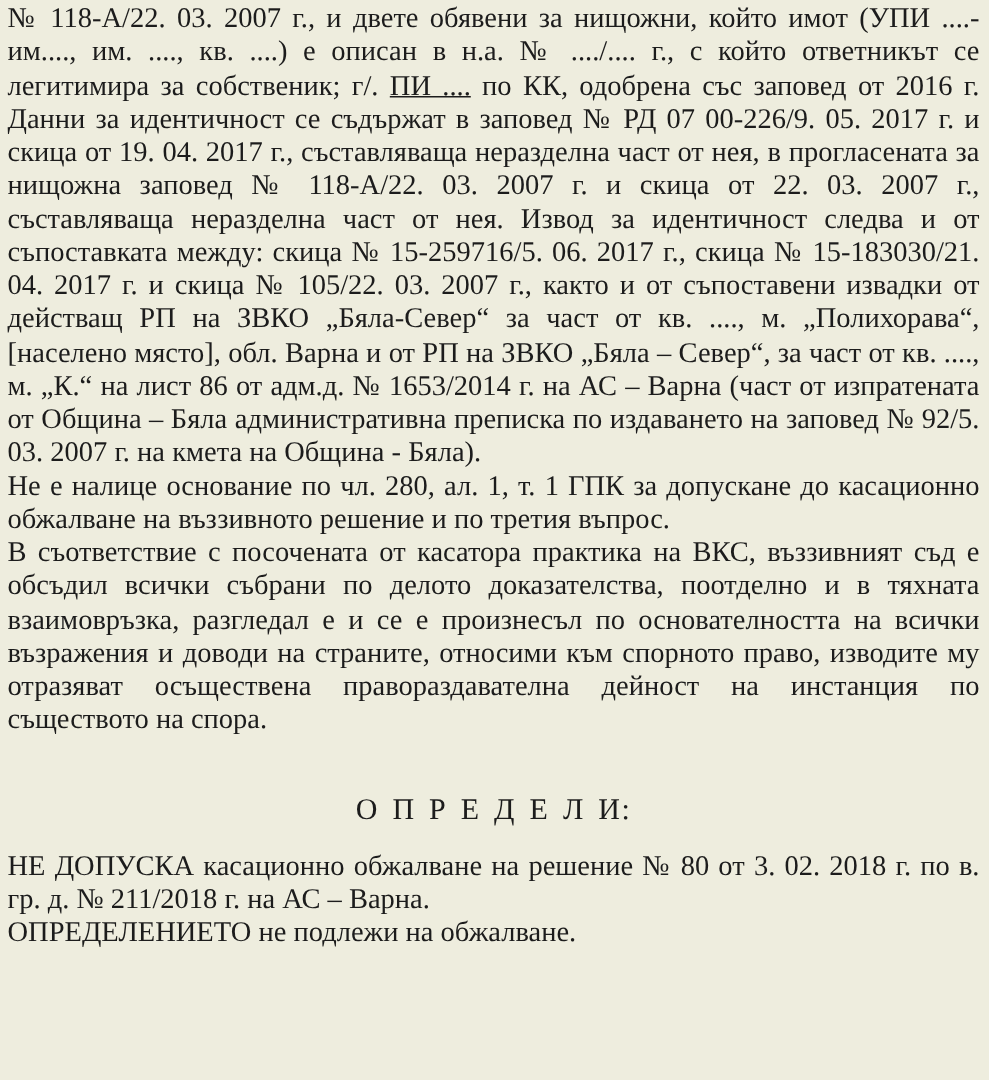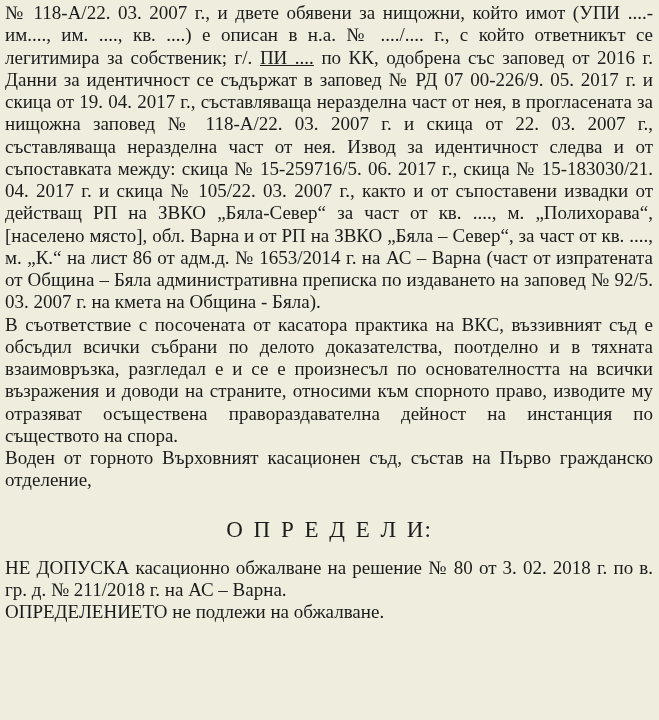--- a/index.html
+++ b/index.html
@@ -23,32 +23,32 @@
     color: #1C1C1C;
   }
   .page p {
     margin: 0;
     text-align: justify;
   }
   .underlined {
     text-decoration: underline;
   }
   .ruling-heading {
-    margin: 27px 0 16px 0;
+    margin: 37px 0 16px 0;
     text-align: center;
-    font-size: 23px;
+    font-size: 20px;
     font-weight: normal;
     letter-spacing: 1px;
     word-spacing: 3px;
     line-height: 22.25px;
   }
 </style>
 </head>
 <body>
 
 <div class="page">
   <p><span>№ 118-А/22. 03. 2007 г., и двете обявени за нищожни, който имот (УПИ ....-им...., им. ...., кв. ....) е описан в н.а. № ..../.... г., с който ответникът се легитимира за собственик; г/. </span><span class="underlined">ПИ ....</span><span> по КК, одобрена със заповед от 2016 г. Данни за идентичност се съдържат в заповед № РД 07 00-226/9. 05. 2017 г. и скица от 19. 04. 2017 г., съставляваща неразделна част от нея, в прогласената за нищожна заповед № 118-А/22. 03. 2007 г. и скица от 22. 03. 2007 г., съставляваща неразделна част от нея. Извод за идентичност следва и от съпоставката между: скица № 15-259716/5. 06. 2017 г., скица № 15-183030/21. 04. 2017 г. и скица № 105/22. 03. 2007 г., както и от съпоставени извадки от действащ РП на ЗВКО „Бяла-Север“ за част от кв. ...., м. „Полихорава“, [населено място], обл. Варна и от РП на ЗВКО „Бяла – Север“, за част от кв. ...., м. „К.“ на лист 86 от адм.д. № 1653/2014 г. на АС – Варна (част от изпратената от Община – Бяла административна преписка по издаването на заповед № 92/5. 03. 2007 г. на кмета на Община - Бяла).</span></p>
+  <p>Не е налице основание по чл. 280, ал. 1, т. 1 ГПК за допускане до касационно обжалване на въззивното решение и по третия въпрос.</p>
   <p>В съответствие с посочената от касатора практика на ВКС, въззивният съд е обсъдил всички събрани по делото доказателства, поотделно и в тяхната взаимовръзка, разгледал е и се е произнесъл по основателността на всички възражения и доводи на страните, относими към спорното право, изводите му отразяват осъществена правораздавателна дейност на инстанция по съществото на спора.</p>
-  <p>Воден от горното Върховният касационен съд, състав на Първо гражданско отделение,</p>
   <h2 class="ruling-heading">О П Р Е Д Е Л И:</h2>
   <p>НЕ ДОПУСКА касационно обжалване на решение № 80 от 3. 02. 2018 г. по в. гр. д. № 211/2018 г. на АС – Варна.</p>
   <p>ОПРЕДЕЛЕНИЕТО не подлежи на обжалване.</p>
 </div>
 
 </body></html>

